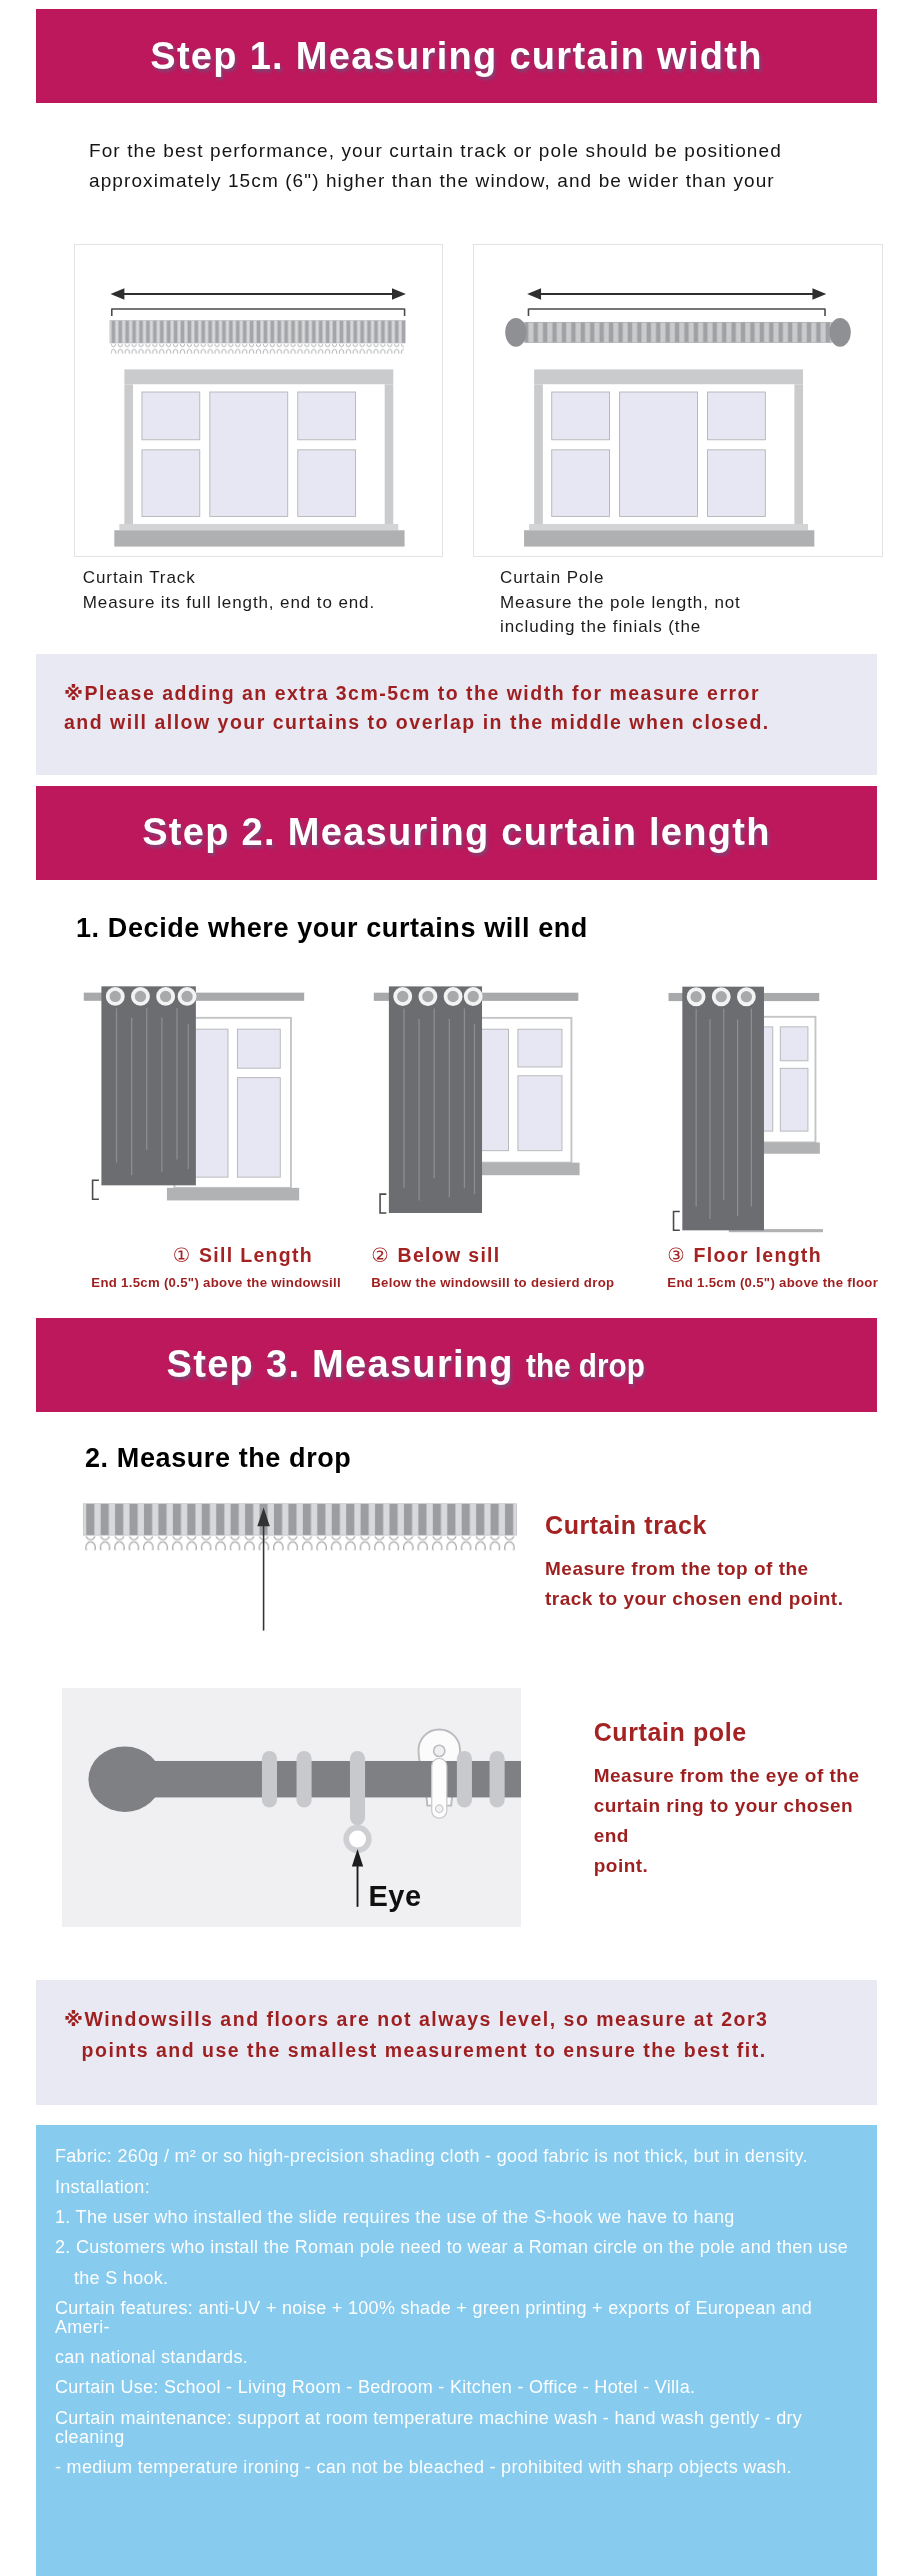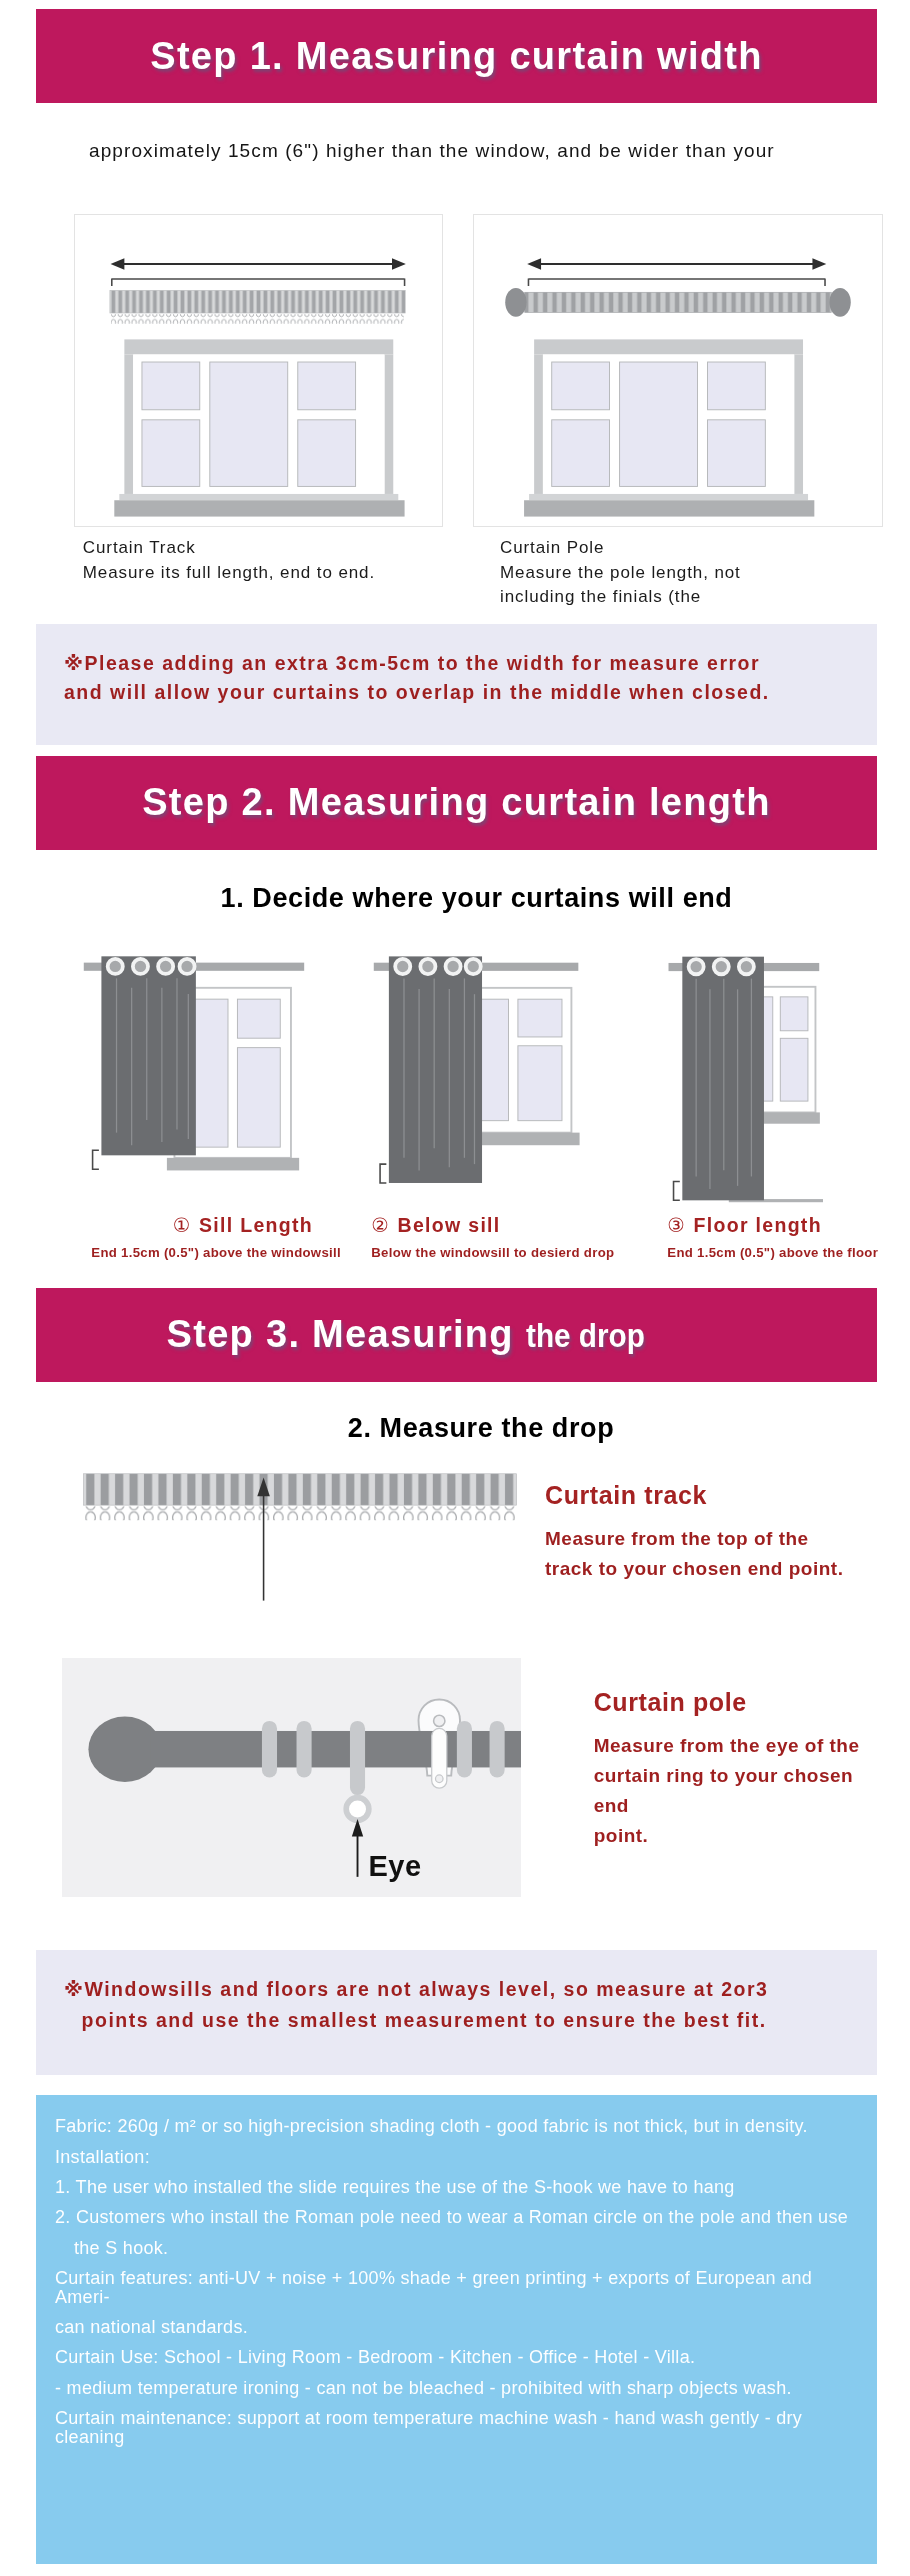--- a/index.html
+++ b/index.html
@@ -35,21 +35,21 @@
   .cap.capright{width:408px;padding-left:30px;box-sizing:border-box;}
   .cap .cap-title,.cap p{font-size:17px;letter-spacing:0.9px;color:#1b1b1b;line-height:24.5px;margin:0;}
 
   
   .note{background:#E9E9F4;margin-top:14px;padding:29px 25px 33px 28px;}
   .note p{margin:0 0 8.2px 0;color:#9E1F1F;font-size:19.5px;font-weight:bold;letter-spacing:1.5px;line-height:21.4px;}
   .note p.indent{padding-left:17.6px;}
   .band.step2{margin-top:10.7px;}
   .band.step3{margin-top:28px;}
 
-  .subhead{font-size:27px;font-weight:bold;letter-spacing:0.6px;color:#000;text-align:center;}
+  .subhead{font-size:27px;font-weight:bold;letter-spacing:0.6px;color:#000;}
   .subhead.one{margin:33px 0 0 40px;}
   .subhead.two{margin:31px 0 0 49px;}
 
   
   .optrow{display:flex;margin:36px 0 0 44px;}
   .optcol{display:flex;flex-direction:column;}
   .optcol.c1{width:233px;margin-right:57px;text-align:right;}
   .optcol.c2{width:214px;margin-right:82px;}
   .optcol.c3{width:157px;}
   .opt-caption{margin-top:7.5px;padding-left:11.3px;}
@@ -89,20 +89,21 @@
 </head>
 <body>
 
 <div class="page">
 
   <div class="band">
     <div class="band-title">Step 1. Measuring curtain width</div>
   </div>
 
   <div class="intro">
+    <p>For the best performance, your curtain track or pole should be positioned</p>
     <p>approximately 15cm (6") higher than the window, and be wider than your</p>
   </div>
 
   <div class="figrow">
 
     <div class="figbox left">
       <svg width="367" height="311" viewBox="0 0 583 495" aria-hidden="true">
         <defs>
           <pattern id="slA" width="11" height="36" patternUnits="userSpaceOnUse">
             <rect width="11" height="36" fill="#d7d8d9"></rect>
@@ -360,18 +361,18 @@
 
   <div class="footer">
     <p>Fabric: 260g / m² or so high-precision shading cloth - good fabric is not thick, but in density.</p>
     <p>Installation:</p>
     <p>1. The user who installed the slide requires the use of the S-hook we have to hang</p>
     <p>2. Customers who install the Roman pole need to wear a Roman circle on the pole and then use</p>
     <p class="indent">the S hook.</p>
     <p>Curtain features: anti-UV + noise + 100% shade + green printing + exports of European and Ameri-</p>
     <p>can national standards.</p>
     <p>Curtain Use: School - Living Room - Bedroom - Kitchen - Office - Hotel - Villa.</p>
+    <p>Curtain maintenance: support at room temperature machine wash - hand wash gently - dry cleaning</p>
     <p>- medium temperature ironing - can not be bleached - prohibited with sharp objects wash.</p>
-    <p>Curtain maintenance: support at room temperature machine wash - hand wash gently - dry cleaning</p>
   </div>
 
 </div>
 
 
 </body></html>

